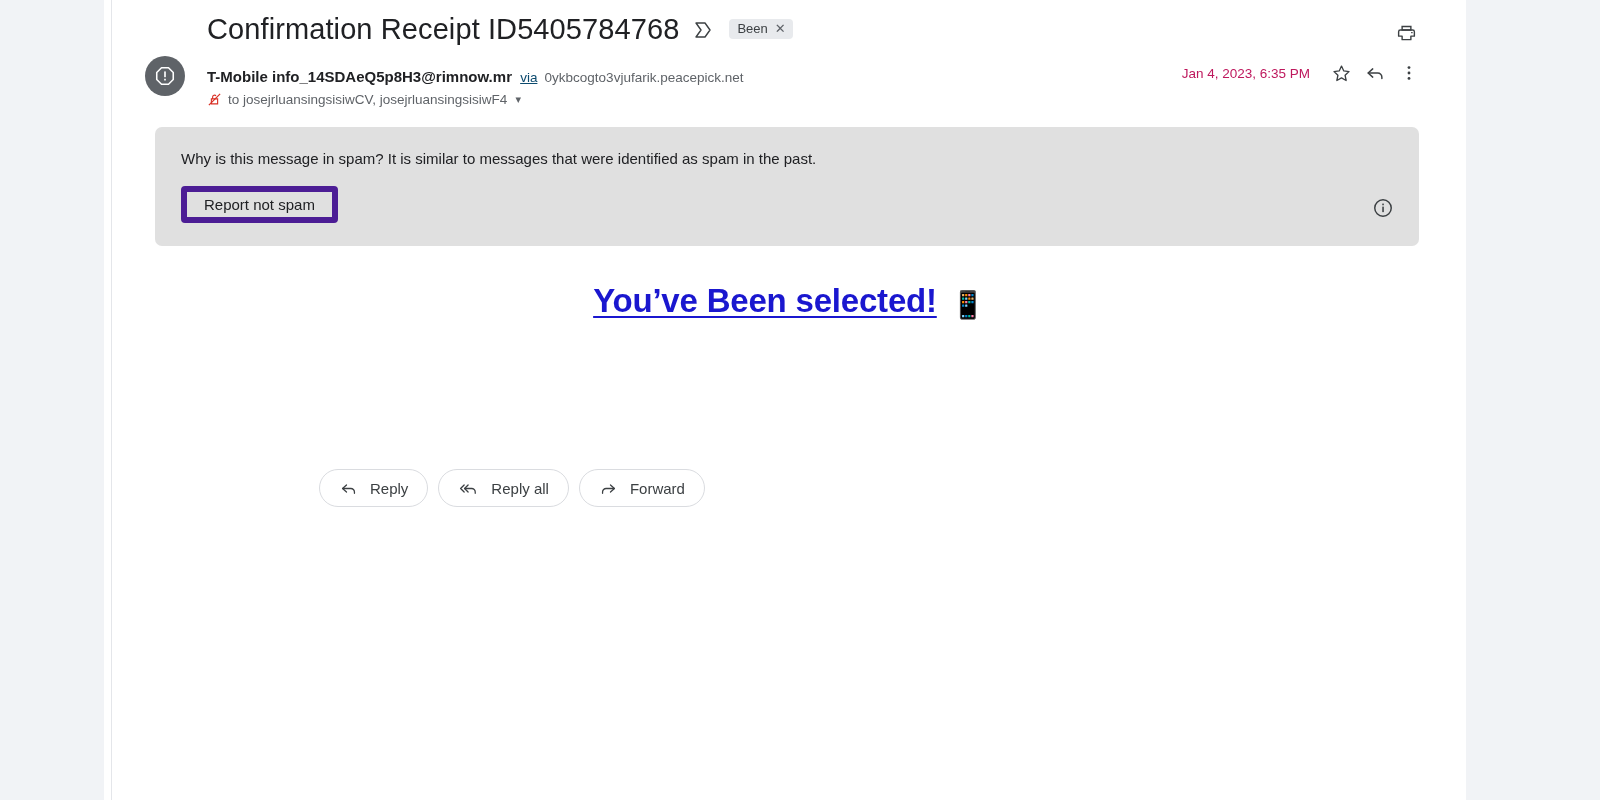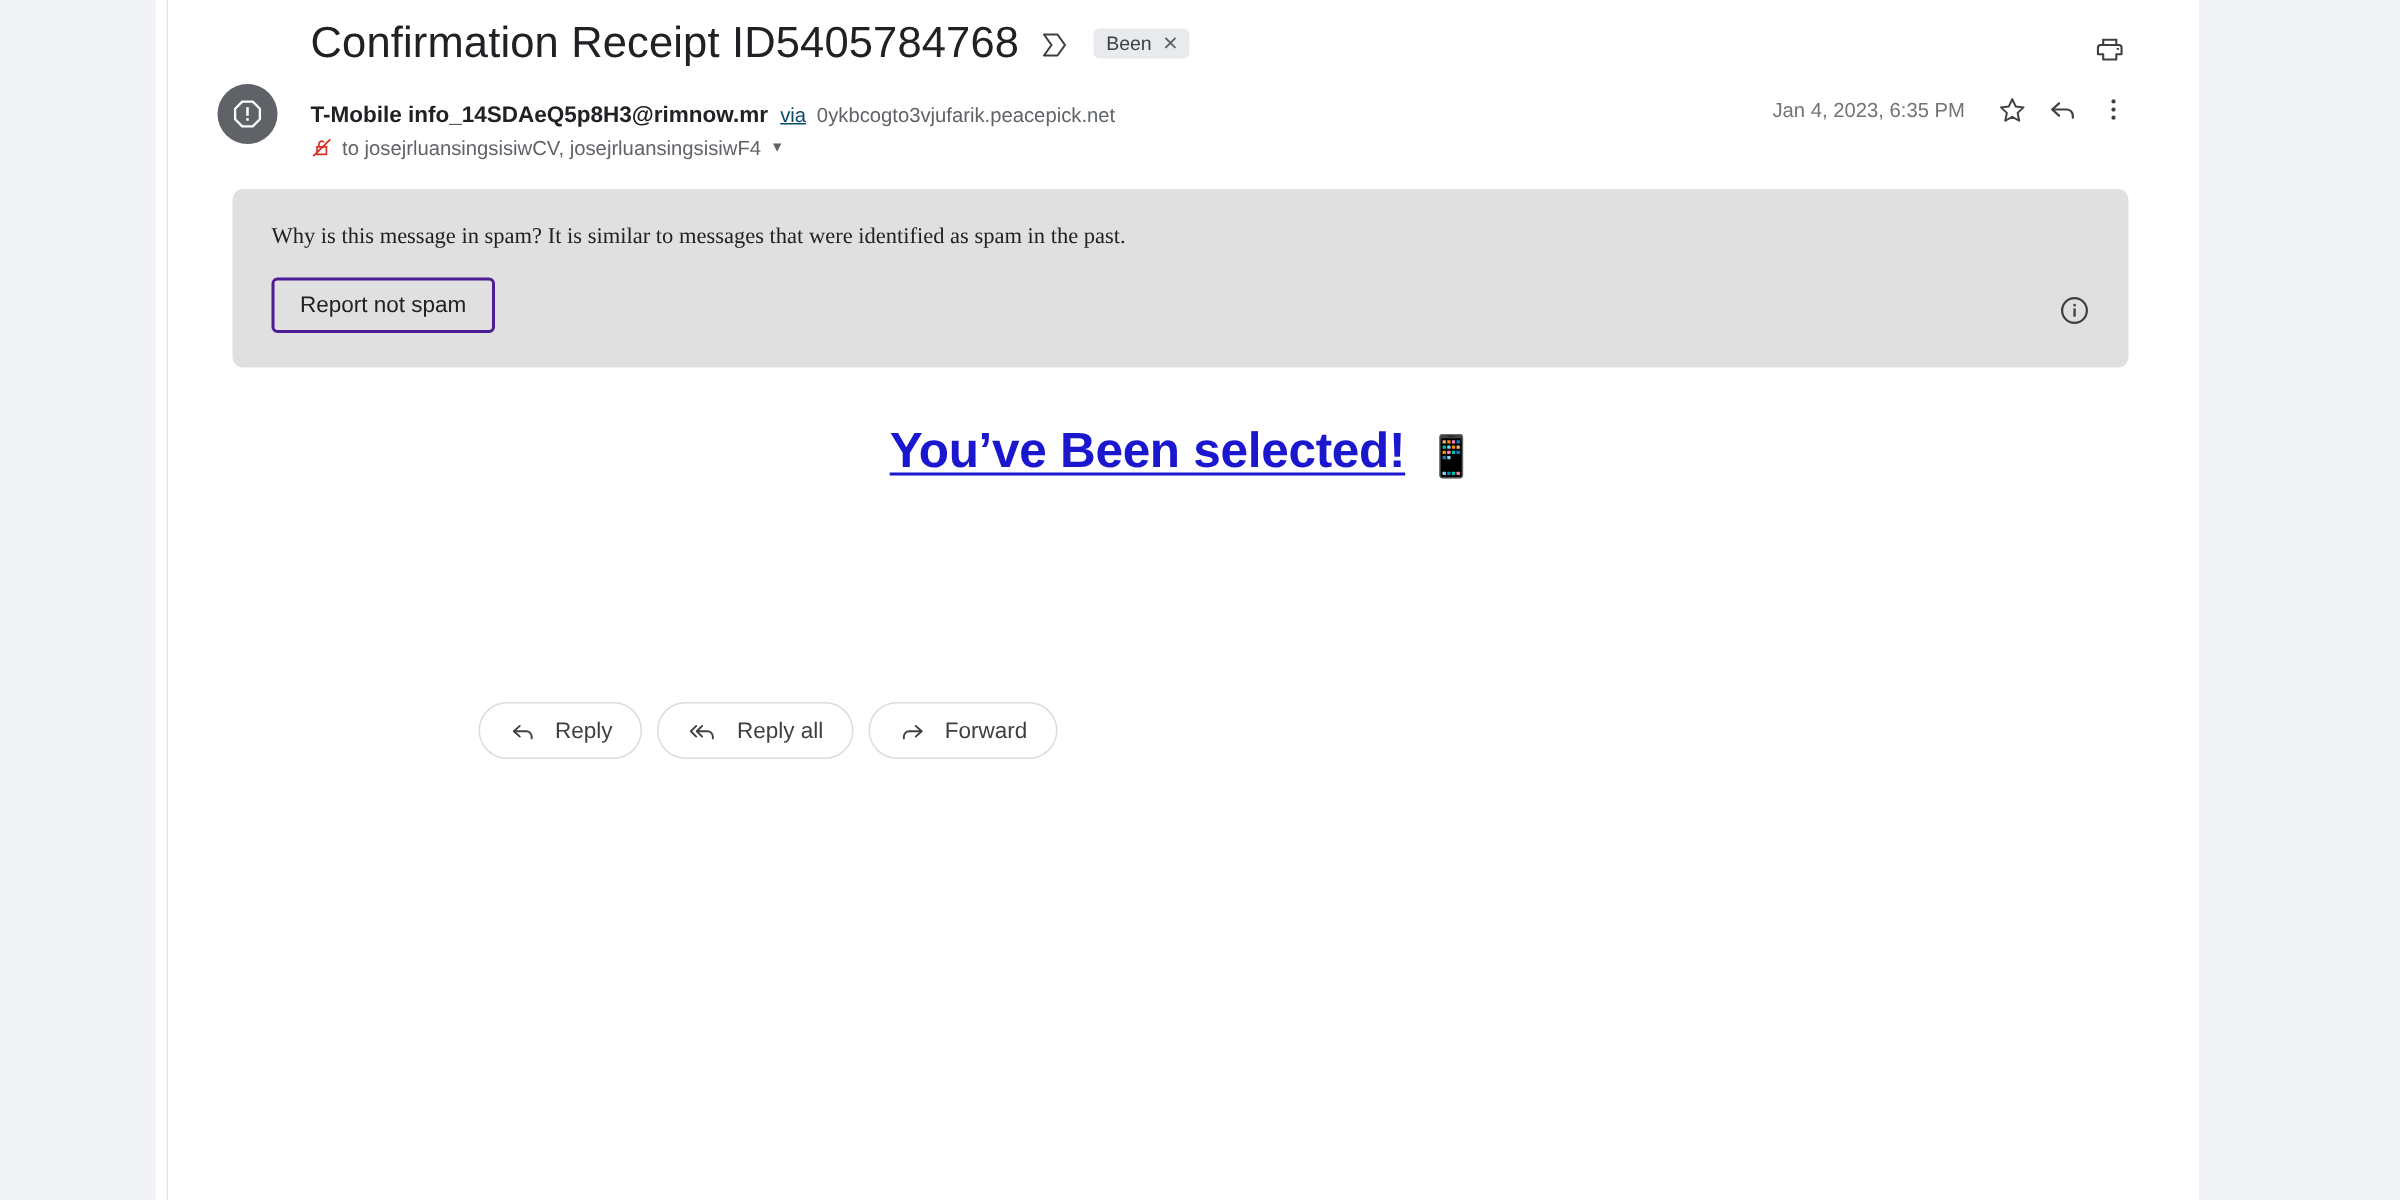--- a/index.html
+++ b/index.html
@@ -157,21 +157,21 @@
   .meta-right {
     position: absolute;
     right: 40px;
     top: 6px;
     display: flex;
     align-items: center;
     gap: 0px;
   }
   .date-text {
     font-size: 13.5px;
-    color: #737373;
+    color: #be185d;
     margin-right: 14px;
     white-space: nowrap;
     margin-left: 44px;
   }
   .icon-btn {
     width: 34px;
     height: 34px;
     display: flex;
     align-items: center;
     justify-content: center;
@@ -184,30 +184,29 @@
     margin: 20px 47px 0 43px;
     background: #e0e0e0;
     border-radius: 7px;
     padding: 22px 24px 23px 26px;
     box-sizing: border-box;
   }
   .spam-banner-text {
     font-size: 15px;
     color: #202124;
     line-height: 20px;
-    font-family: Liberation Serif, serif;
   }
   .report-btn {
     margin-top: 17px;
     display: inline-flex;
     align-items: center;
     justify-content: center;
     height: 37px;
     padding: 0 17px;
-    border: 2px solid #4c1d95;
+    border: 6px solid #4c1d95;
     border-radius: 4px;
     background: transparent;
     font-size: 15px;
     color: #202124;
     font-family: "Liberation Sans", sans-serif;
     cursor: pointer;
   }
   .banner-info {
     position: absolute;
     right: 25px;

